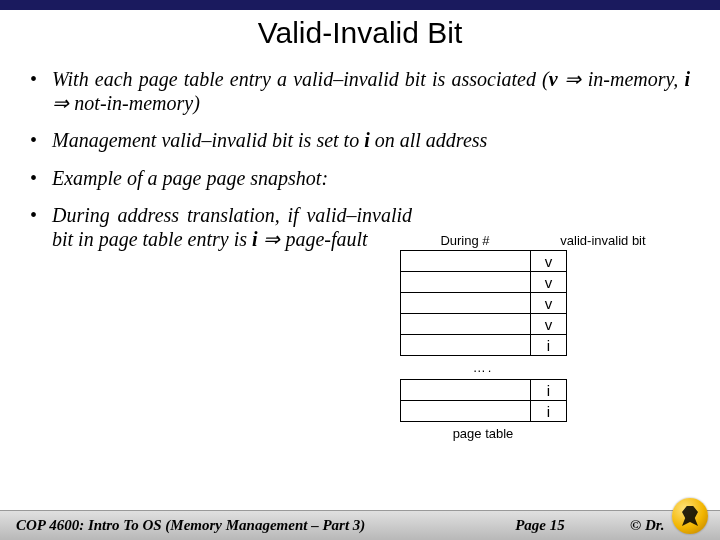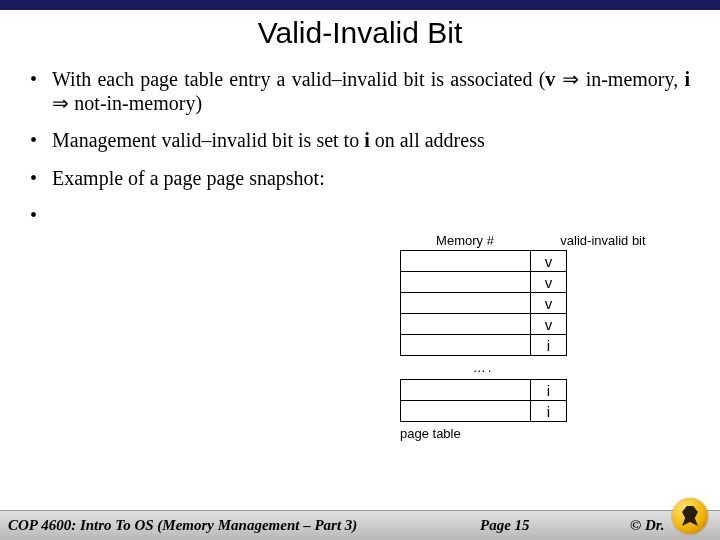--- a/index.html
+++ b/index.html
@@ -34,20 +34,21 @@
     margin-bottom: 14px;
     line-height: 1.18;
     text-align: justify;
   }
   .bullet .dot {
     width: 22px;
     flex-shrink: 0;
   }
   .bullet .btext {
     flex: 1;
+    font-style: italic;
   }
   .nb { margin-bottom: 0; }
   .b4 { max-width: 360px; }
   .bold { font-weight: bold; }
   .imp { font-family: Arial, sans-serif; }
   .table-area {
     position: absolute;
     left: 400px;
     top: 233px;
     width: 300px;
@@ -77,40 +78,41 @@
     font-family: Arial, sans-serif;
     font-size: 13px;
     text-align: center;
     width: 166px;
     padding: 4px 0;
     letter-spacing: 2px;
   }
   .pt-caption {
     font-family: Arial, sans-serif;
     font-size: 13px;
+    text-align: center;
     width: 166px;
     margin-top: 4px;
   }
   .footer {
     position: absolute;
     left: 0;
     bottom: 0;
     width: 100%;
     height: 30px;
     background: linear-gradient(#e0e0e0, #b8b8b8);
     border-top: 1px solid #999;
     display: flex;
     align-items: center;
     font-family: "Times New Roman", Times, serif;
     font-size: 15px;
     font-style: italic;
     font-weight: bold;
   }
-  .footer .fl { padding-left: 8px; flex: 1; }
-  .footer .fc { width: 120px; }
+  .footer .fl { padding-left: 16px; flex: 1; }
+  .footer .fc { width: 120px; text-align: center; }
   .footer .fr { width: 120px; text-align: left; padding-left: 30px; }
   .logo {
     position: absolute;
     right: 12px;
     bottom: 6px;
     width: 36px;
     height: 36px;
     border-radius: 50%;
     background: radial-gradient(circle at 35% 30%, #ffe27a 0%, #f2b500 55%, #b37800 100%);
     box-shadow: 0 0 2px rgba(0,0,0,0.4);
@@ -148,27 +150,30 @@
     </div>
   </div>
 
   <div class="bullet">
     <div class="dot">•</div>
     <div class="btext">Example of a page page snapshot:</div>
   </div>
 
   <div class="bullet nb">
     <div class="dot">•</div>
+    <div class="btext b4">
+      <span>During address translation, if valid–invalid bit in page table entry is </span><span class="bold">i</span><span class="imp"> ⇒ </span><span>page-fault</span>
+    </div>
   </div>
 
 </div>
 
 <div class="table-area">
   <div class="tbl-headers">
-    <div class="hdr-frame">Memory #</div>
+    <div class="hdr-frame">During #</div>
     <div class="hdr-valid">valid-invalid bit</div>
   </div>
   <table class="pt">
     <tbody>
         <tr>
           <td class="col-frame"></td>
           <td class="col-bit">v</td>
         </tr>
     <tr>
           <td class="col-frame"></td>

